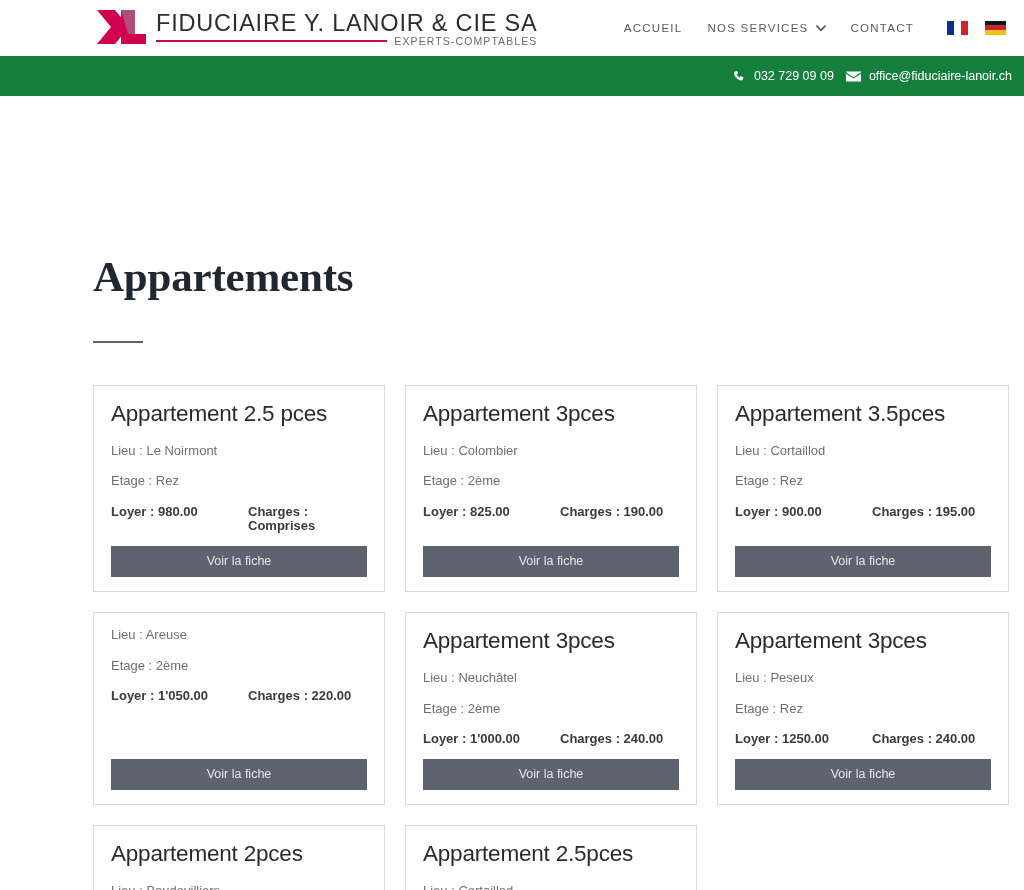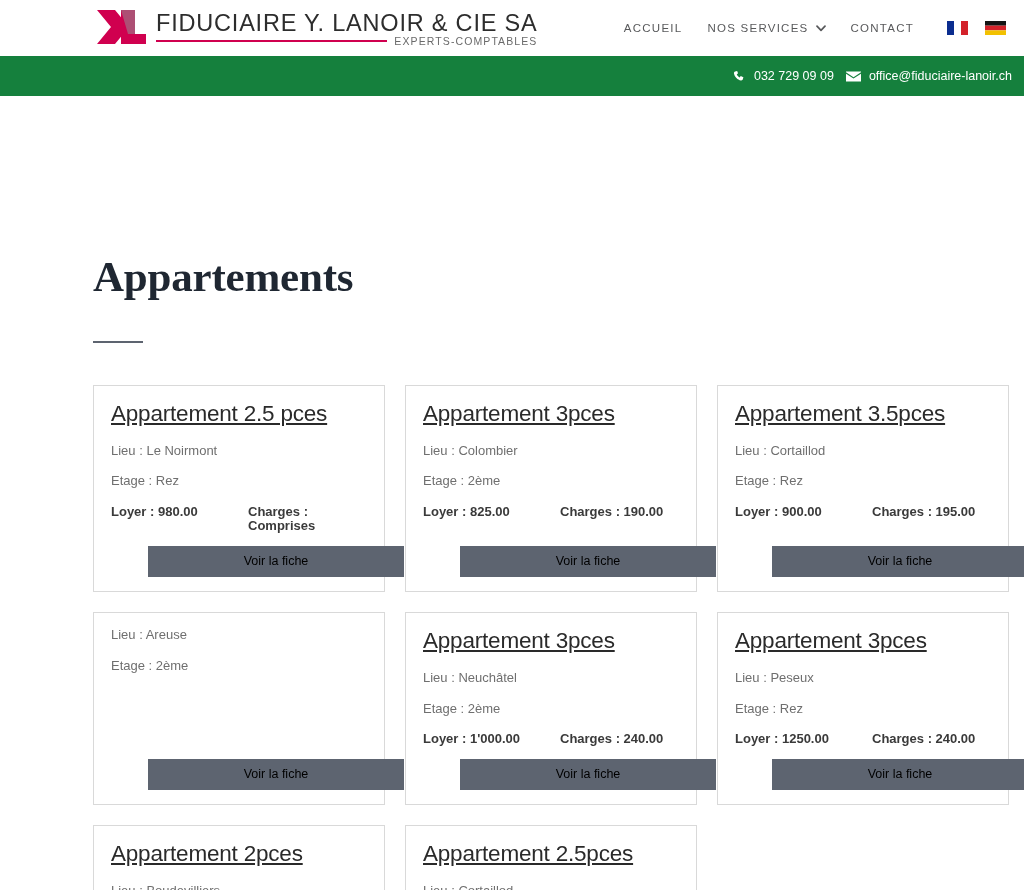--- a/index.html
+++ b/index.html
@@ -142,21 +142,20 @@
     flex-direction: column;
   }
 
   .card-title {
     font-size: 22.5px;
     font-weight: 400;
     color: #2a2a2a;
     letter-spacing: -0.2px;
     white-space: nowrap;
     margin-bottom: 17px;
-    text-decoration: underline;
   }
 
   .card-line {
     font-size: 13px;
     color: #6f6f6f;
     margin-bottom: 16px;
     line-height: 1.1;
   }
 
   .card-price-row {
@@ -168,30 +167,29 @@
     line-height: 1.1;
   }
 
   .price-loyer { width: 137px; flex: none; }
   .price-charges { flex: 1 1 auto; }
 
   .card-button {
     display: block;
     width: 100%;
     background: #5d6470;
-    color: #000000;
+    color: #e5e5e5;
     border: none;
     font-family: inherit;
     font-size: 12.5px;
     height: 31px;
     line-height: 31px;
     text-align: center;
     cursor: pointer;
     margin-top: auto;
-    margin-left: 37px;
   }
 </style>
 </head>
 <body>
 
 <header class="site-header">
 
   <a class="brand" href="#">
     <svg class="brand-mark" viewBox="0 0 52 42">
       <polygon points="2,3 20,3 34,20 20,37 2,37 16,20" fill="#d0004f"></polygon>
@@ -294,20 +292,24 @@
       <div class="card-price-row">
         <span class="price-loyer">Loyer : 900.00</span>
         <span class="price-charges">Charges : 195.00</span>
       </div>
       <button class="card-button">Voir la fiche</button>
     </article>
 
     <article class="card">
       <div class="card-line">Lieu : Areuse</div>
       <div class="card-line">Etage : 2ème</div>
+      <div class="card-price-row">
+        <span class="price-loyer">Loyer : 1'050.00</span>
+        <span class="price-charges">Charges : 220.00</span>
+      </div>
       <button class="card-button">Voir la fiche</button>
     </article>
 
     <article class="card">
       <h2 class="card-title">Appartement  3pces</h2>
       <div class="card-line">Lieu : Neuchâtel</div>
       <div class="card-line">Etage : 2ème</div>
       <div class="card-price-row">
         <span class="price-loyer">Loyer : 1'000.00</span>
         <span class="price-charges">Charges : 240.00</span>

